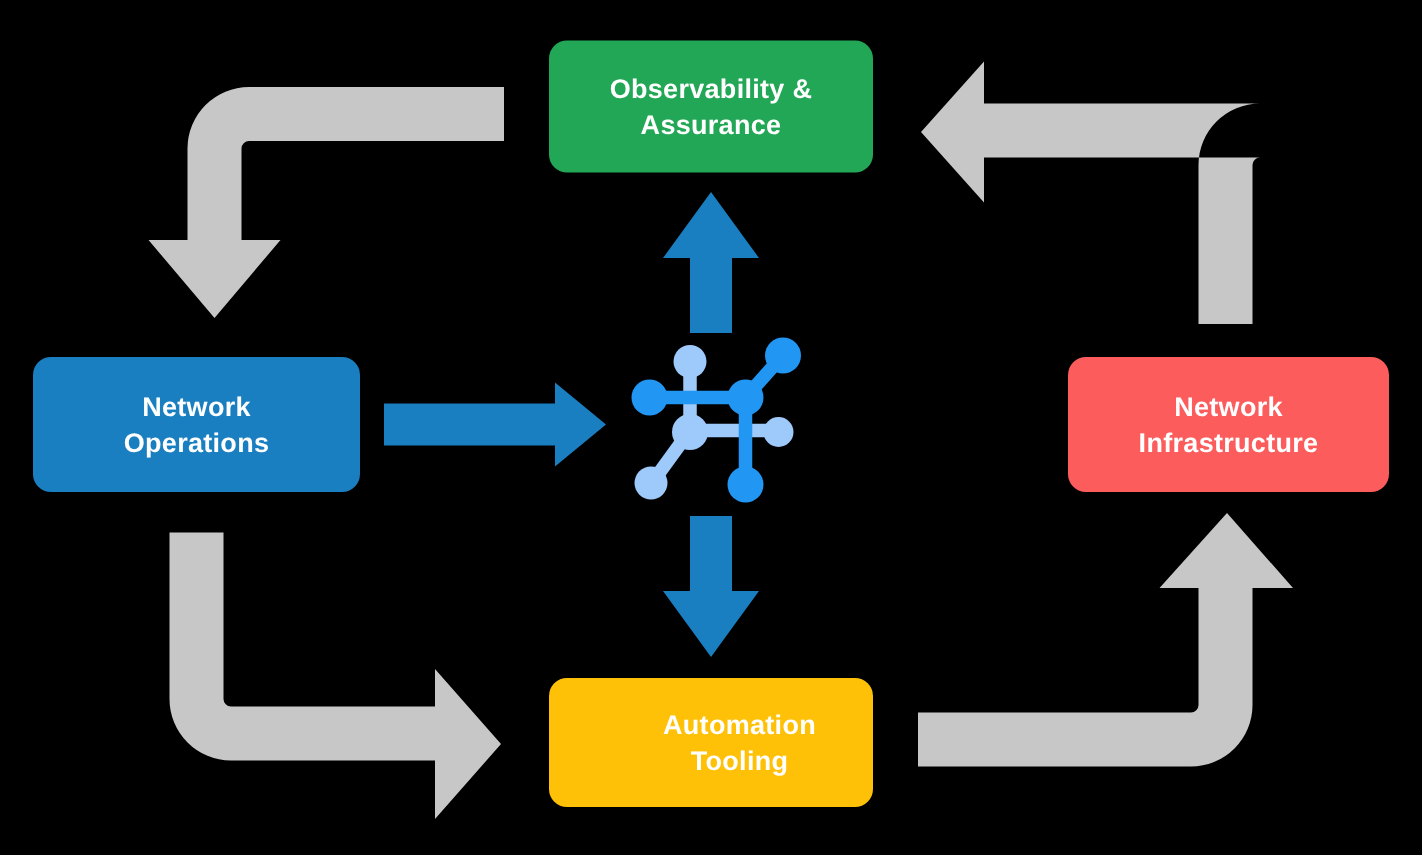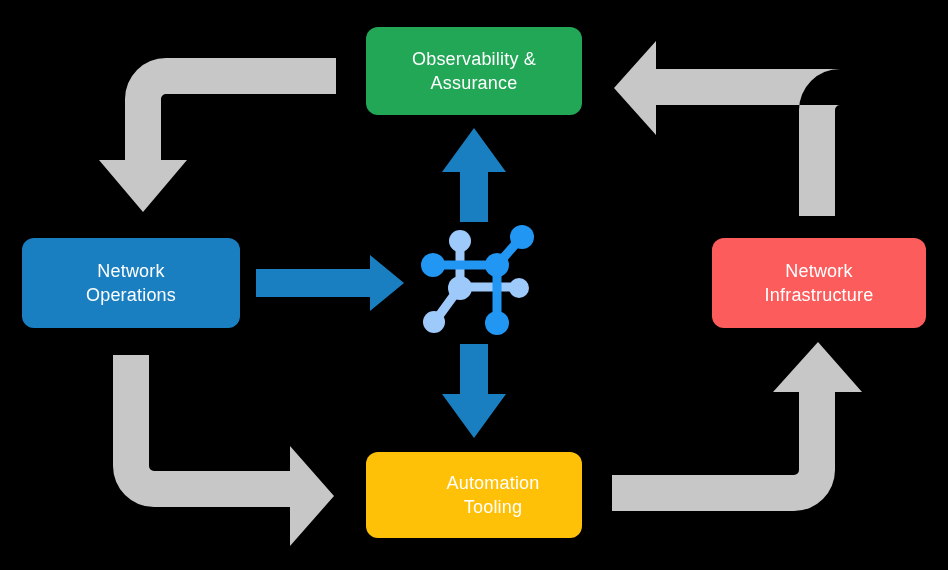--- a/index.html
+++ b/index.html
@@ -19,21 +19,21 @@
   .node-box {
     position: absolute;
     border-radius: 12px;
     display: flex;
     align-items: center;
     justify-content: center;
     text-align: center;
     color: #ffffff;
     font-size: 18px;
     line-height: 1.35;
-    font-weight: 400;
+    font-weight: 700;
     letter-spacing: 0.2px;
     box-sizing: border-box;
     padding: 4px 10px;
   }
   #box-observability {
     left: 366px;  top: 27px;  width: 216px; height: 88px;
     background: #22a756;
   }
   #box-network-operations {
     left: 22px;   top: 238px; width: 218px; height: 90px;

